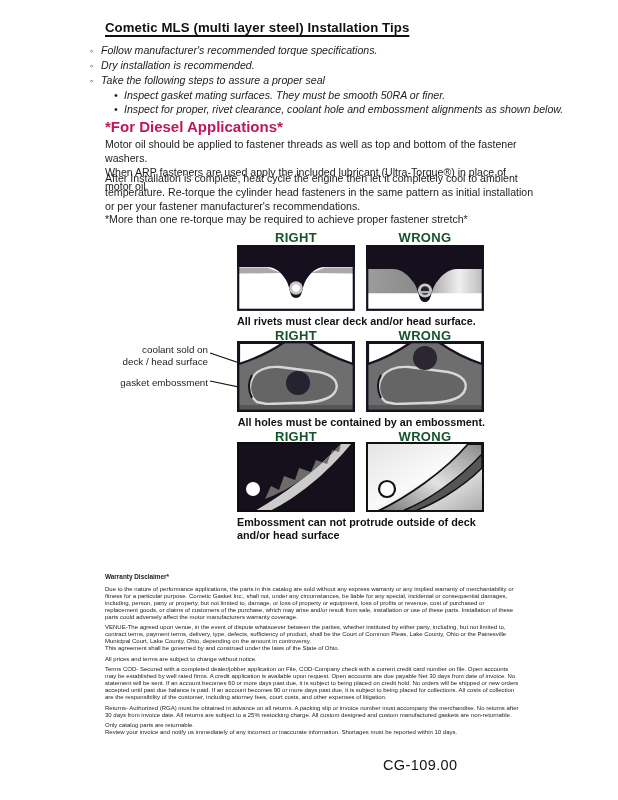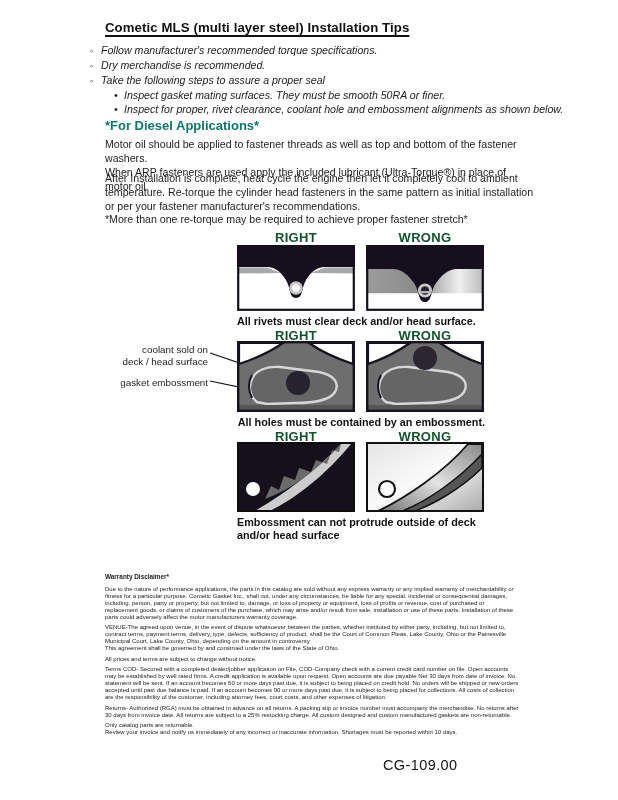--- a/index.html
+++ b/index.html
@@ -14,21 +14,21 @@
     left:105px;top:20px;font-size:13.2px;font-weight:bold;color:#111;
     text-decoration:underline;text-underline-offset:3px;text-decoration-thickness:1.5px;
     letter-spacing:.1px;
   }
   .bullets{left:90px;top:43px;font-size:10.6px;line-height:14px;width:440px;font-style:italic;}
   .bl{white-space:nowrap;}
   .sb{margin-left:24px;white-space:nowrap;}
   .mk{display:inline-block;width:11px;font-size:9px;}
   .mk2{display:inline-block;width:10px;}
 
-  .diesel-h{left:105px;top:118px;font-size:13px;font-weight:bold;color:#0f766e;}
+  .diesel-h{left:105px;top:118px;font-size:15px;font-weight:bold;color:#be185d;}
   .para{left:105px;width:430px;font-size:10.6px;line-height:14px;}
   .p1{top:137px;}
   .p2{top:171px;}
   .pnote{top:212px;}
 
   .dia-label{width:118px;text-align:center;font-size:13px;font-weight:bold;color:#14532d;letter-spacing:.3px;}
   .r1-lab{top:230px;} .r2-lab{top:328px;} .r3-lab{top:429px;}
   .colL{left:237px;} .colR{left:366px;}
   .box{width:118px;} 
   .r1-box{top:245px;height:66px;} .r2-box{top:341px;height:71px;} .r3-box{top:442px;height:70px;}
@@ -51,21 +51,21 @@
 </style>
 </head>
 <body>
 
 <div class="page">
 
   <div class="abs title">Cometic MLS (multi layer steel) Installation Tips</div>
 
   <div class="abs bullets">
     <div class="bl"><span class="mk">◦</span><span>Follow manufacturer's recommended torque specifications.</span></div>
-    <div class="bl"><span class="mk">◦</span><span>Dry merchandise is recommended.</span></div>
+    <div class="bl"><span class="mk">◦</span><span>Dry installation is recommended.</span></div>
     <div class="bl"><span class="mk">◦</span><span>Take the following steps to assure a proper seal</span></div>
     <div class="sb"><span class="mk2">•</span><span>Inspect gasket mating surfaces.  They must be smooth 50RA or finer.</span></div>
     <div class="sb"><span class="mk2">•</span><span>Inspect for proper, rivet clearance, coolant hole and embossment alignments as shown below.</span></div>
   </div>
 
   <div class="abs diesel-h">*For Diesel Applications*</div>
   <div class="abs para p1 pre">Motor oil should be applied to fastener threads as well as top and bottom of the fastener washers.
 When ARP fasteners are used apply the included lubricant (Ultra-Torque®) in place of motor oil.</div>
   <div class="abs para p2 pre">After Installation is complete, heat cycle the engine then let it completely cool to ambient
 temperature. Re-torque the cylinder head fasteners in the same pattern as initial installation

